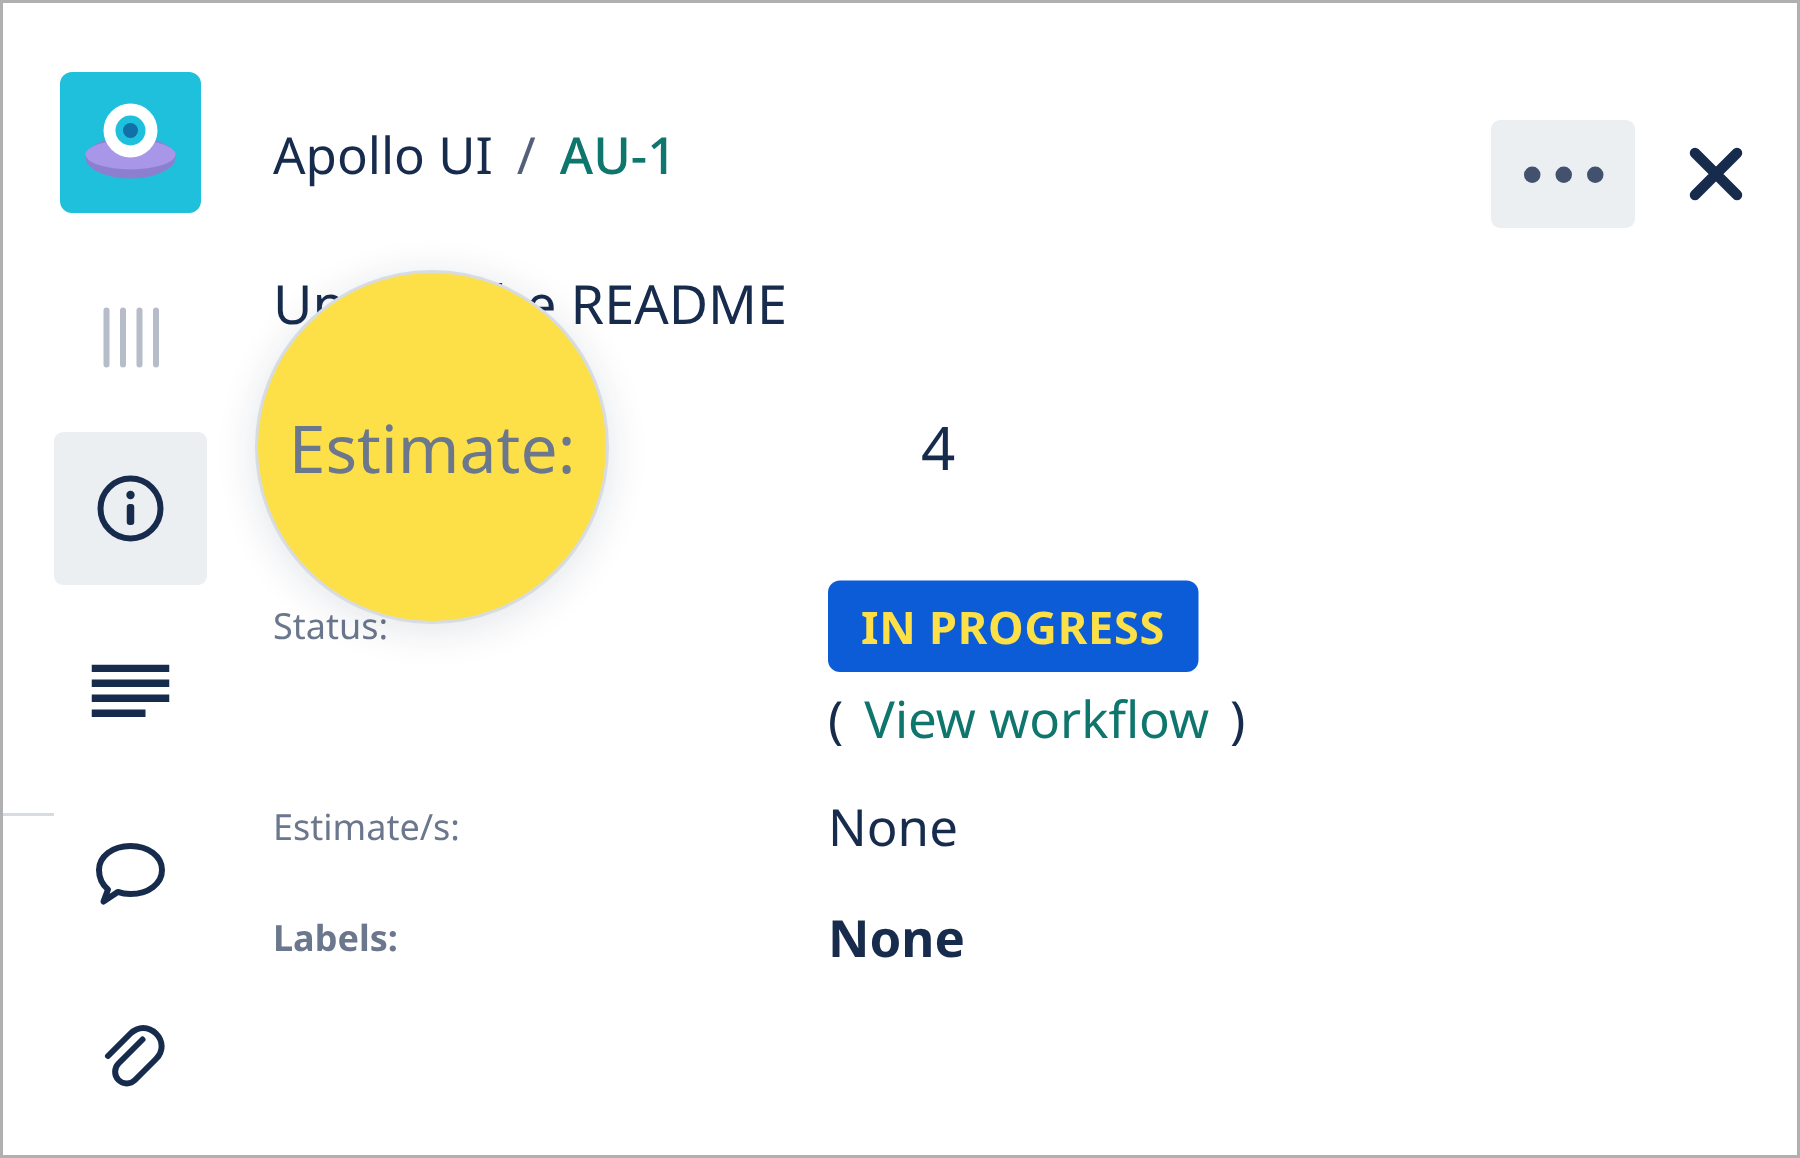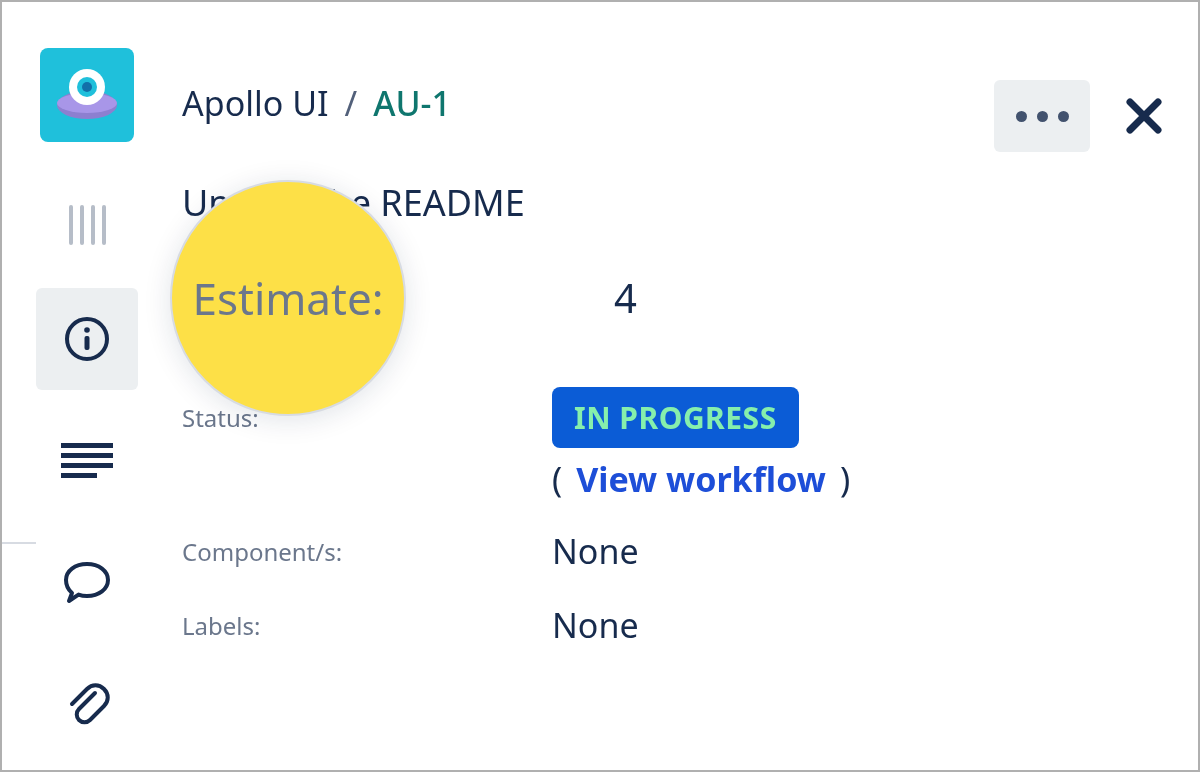--- a/index.html
+++ b/index.html
@@ -117,30 +117,30 @@
       font-size: 34px;
       color: #172b4d;
       display: flex;
       align-items: center;
       gap: 14px;
     }
     .status-row { margin-bottom: 8px; }
     .status-badge {
       display: inline-block;
       background: #0b5cd6;
-      color: #86efac;
+      color: #fde047;
       font-size: 30px;
       font-weight: 700;
       padding: 10px 22px;
       border-radius: 8px;
       letter-spacing: 0.5px;
     }
     .workflow-row { margin-bottom: 26px; }
     .workflow { color: #172b4d; font-size: 34px; }
-    .workflow a { color: #1d4ed8; text-decoration: none; cursor: pointer; font-weight: bold; }
+    .workflow a { color: #0f766e; text-decoration: none; cursor: pointer; }
     .priority-arrow {
       width: 28px; height: 28px; display: inline-flex; align-items: center; justify-content: center;
     }
     .lens {
       position: absolute;
       left: 168px;
       top: 178px;
       width: 236px;
       height: 236px;
       border-radius: 50%;
@@ -239,24 +239,24 @@
         <span class="status-badge">IN PROGRESS</span>
       </div>
     </div>
     <div class="frow workflow-row">
       <div class="flabel"></div>
       <div class="fvalue workflow">
         (<a>View workflow</a>)
       </div>
     </div>
     <div class="frow">
-      <div class="flabel">Component/s:</div>
+      <div class="flabel">Estimate/s:</div>
       <div class="fvalue">None</div>
     </div>
-    <div class="frow" style="margin-bottom:16px;">
+    <div class="frow" style="margin-bottom:16px;font-weight:bold;">
       <div class="flabel">Labels:</div>
       <div class="fvalue">None</div>
     </div>
   </div>
 </div>
 
 <div class="top-actions">
   <div class="more-btn">
     <div class="dots">
         <span></span>

